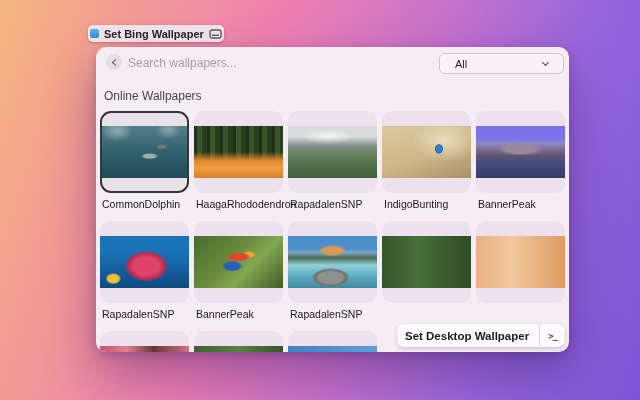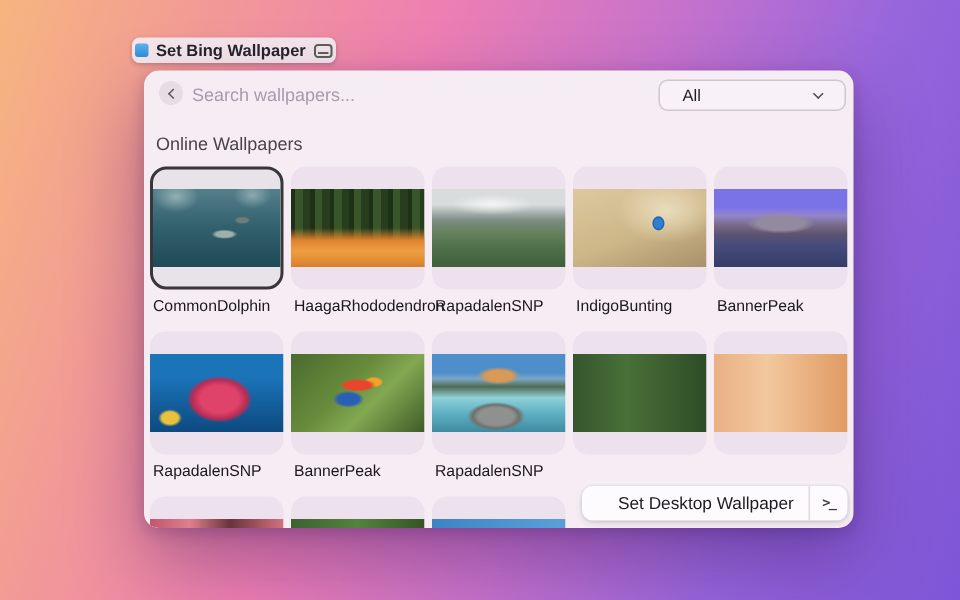--- a/index.html
+++ b/index.html
@@ -114,21 +114,21 @@
   .c2 { background:linear-gradient(90deg,#c2556e,#e07f8e 30%,#68343c 60%,#d4707f); }
   .c3 { background:linear-gradient(90deg,#3f6132,#55823f 50%,#365427); }
   .c4 { background:linear-gradient(90deg,#3e84c4,#5aa0d8); }
 
   .action-btn {
     position:absolute; right:4px; bottom:5px; height:23px;
     display:flex; align-items:center; border:none; cursor:pointer;
     background:#fdfbfd; border-radius:7px; padding:0;
     box-shadow:0 1px 4px rgba(40,20,50,.3), 0 0 0 3px rgba(253,250,253,.55);
   }
-  .action-label { padding:0 10px 0 24px; font-size:11.5px; font-weight:400; color:#1d1b20; }
+  .action-label { padding:0 10px 0 8px; font-size:11.5px; font-weight:700; color:#1d1b20; }
   .action-key {
     border-left:1px solid #e2dae0; height:100%; display:flex; align-items:center;
     padding:0 8px; font-family:"DejaVu Sans Mono",monospace; font-size:9px;
     font-weight:700; color:#3c3940; letter-spacing:-1px;
   }
 </style>
 </head>
 <body>
 
 <div class="screen">

